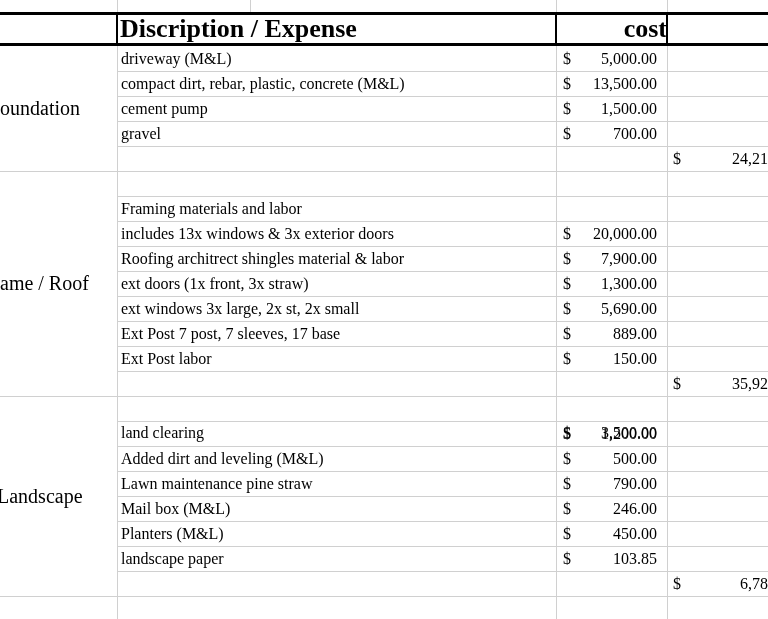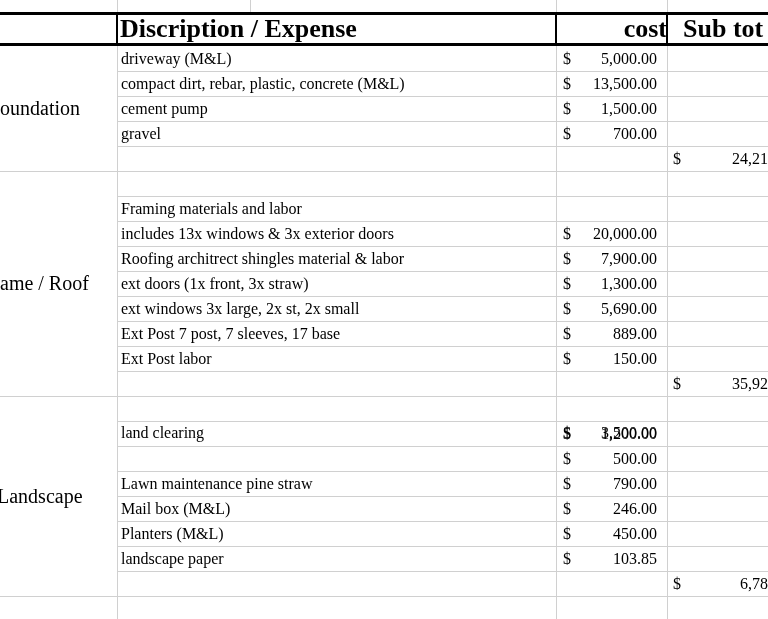--- a/index.html
+++ b/index.html
@@ -80,21 +80,20 @@
   <div class="hline" style="top:546px"></div>
   <div class="hline" style="top:571px"></div>
   <div class="hline full" style="top:596px"></div>
 
   <div class="header-band">
     <div class="hv" style="left:116px"></div>
     <div class="hv" style="left:555px"></div>
     <div class="hv" style="left:666px"></div>
     <div class="hcell hdesc">Discription / Expense</div>
     <div class="hcell hcost">cost</div>
-    <div class="hcell hsub">Sub tot</div>
   </div>
 
   <div class="sec-label" style="left:0;top:96px">oundation</div>
   <div class="sec-label" style="left:0;top:271px">ame / Roof</div>
   <div class="sec-label" style="left:-3px;top:484px">Landscape</div>
 
   <div class="row" style="top:46px">
     <div class="cell desc">driveway (M&amp;L)</div>
     <div class="cell cost">
         <span class="cur">$</span>
@@ -187,20 +186,21 @@
         <span class="amt">3,500.00</span>
       </div>
   </div>
   <div class="row" style="top:421px">
     <div class="cell cost">
         <span class="cur">$</span>
         <span class="amt">1,200.00</span>
       </div>
   </div>
   <div class="row" style="top:446px">
+    <div class="cell desc">Added dirt and leveling (M&amp;L)</div>
     <div class="cell cost">
         <span class="cur">$</span>
         <span class="amt">500.00</span>
       </div>
   </div>
   <div class="row" style="top:471px">
     <div class="cell desc">Lawn maintenance pine straw</div>
     <div class="cell cost">
         <span class="cur">$</span>
         <span class="amt">790.00</span>

